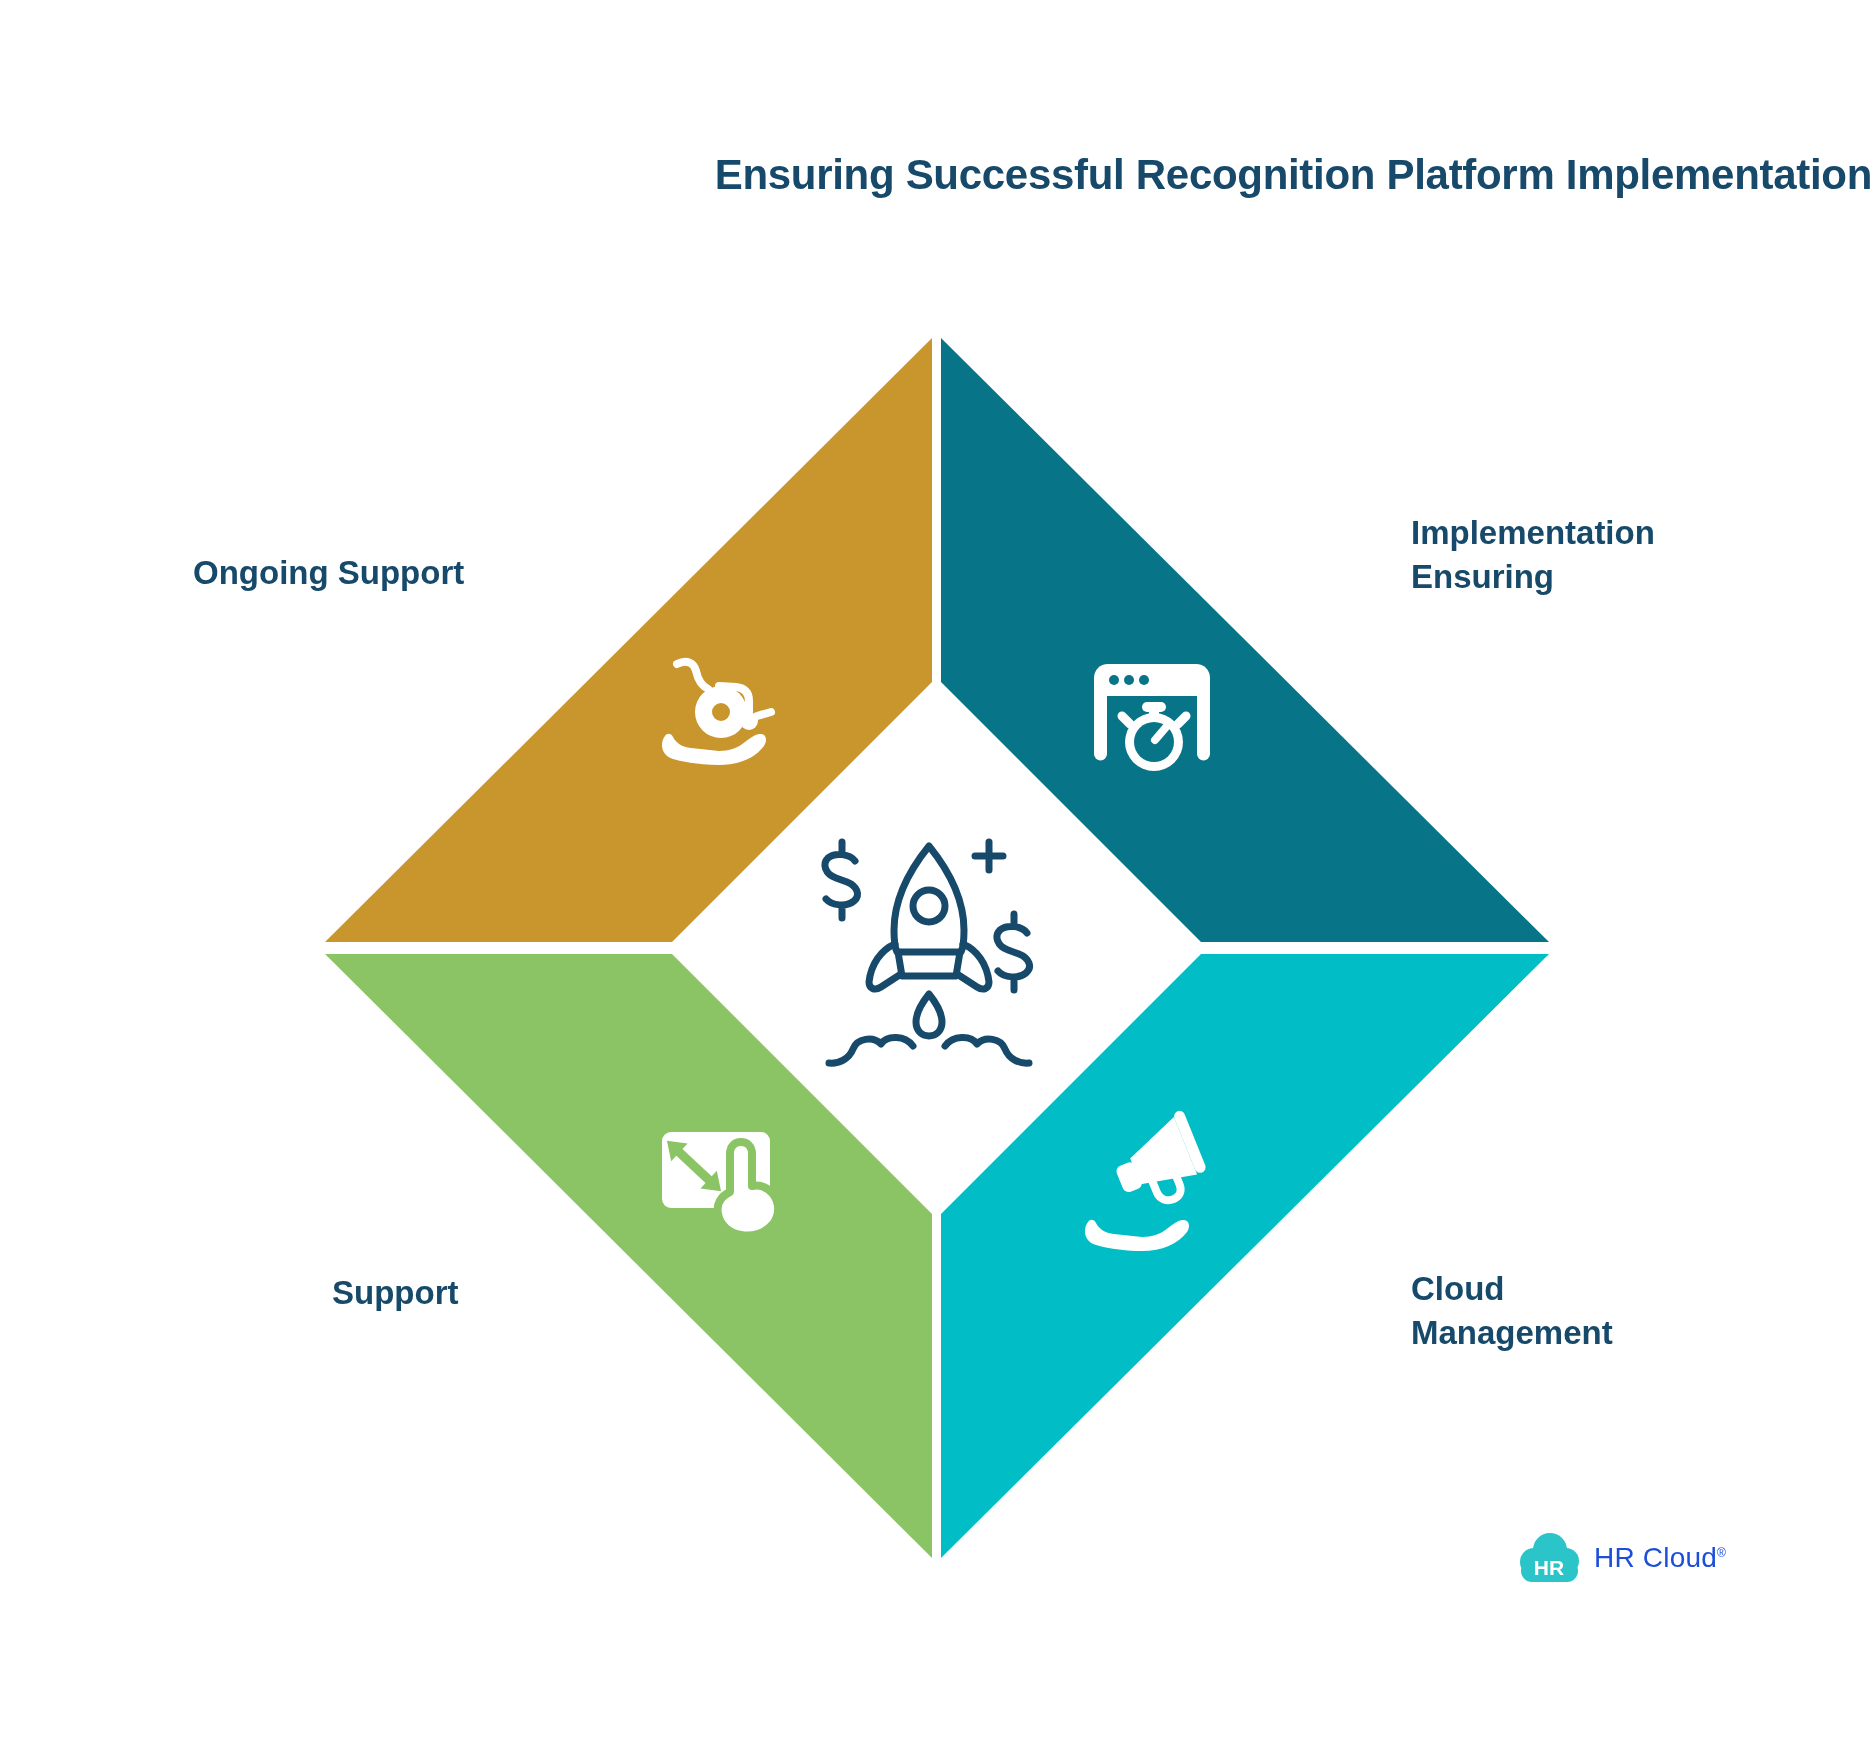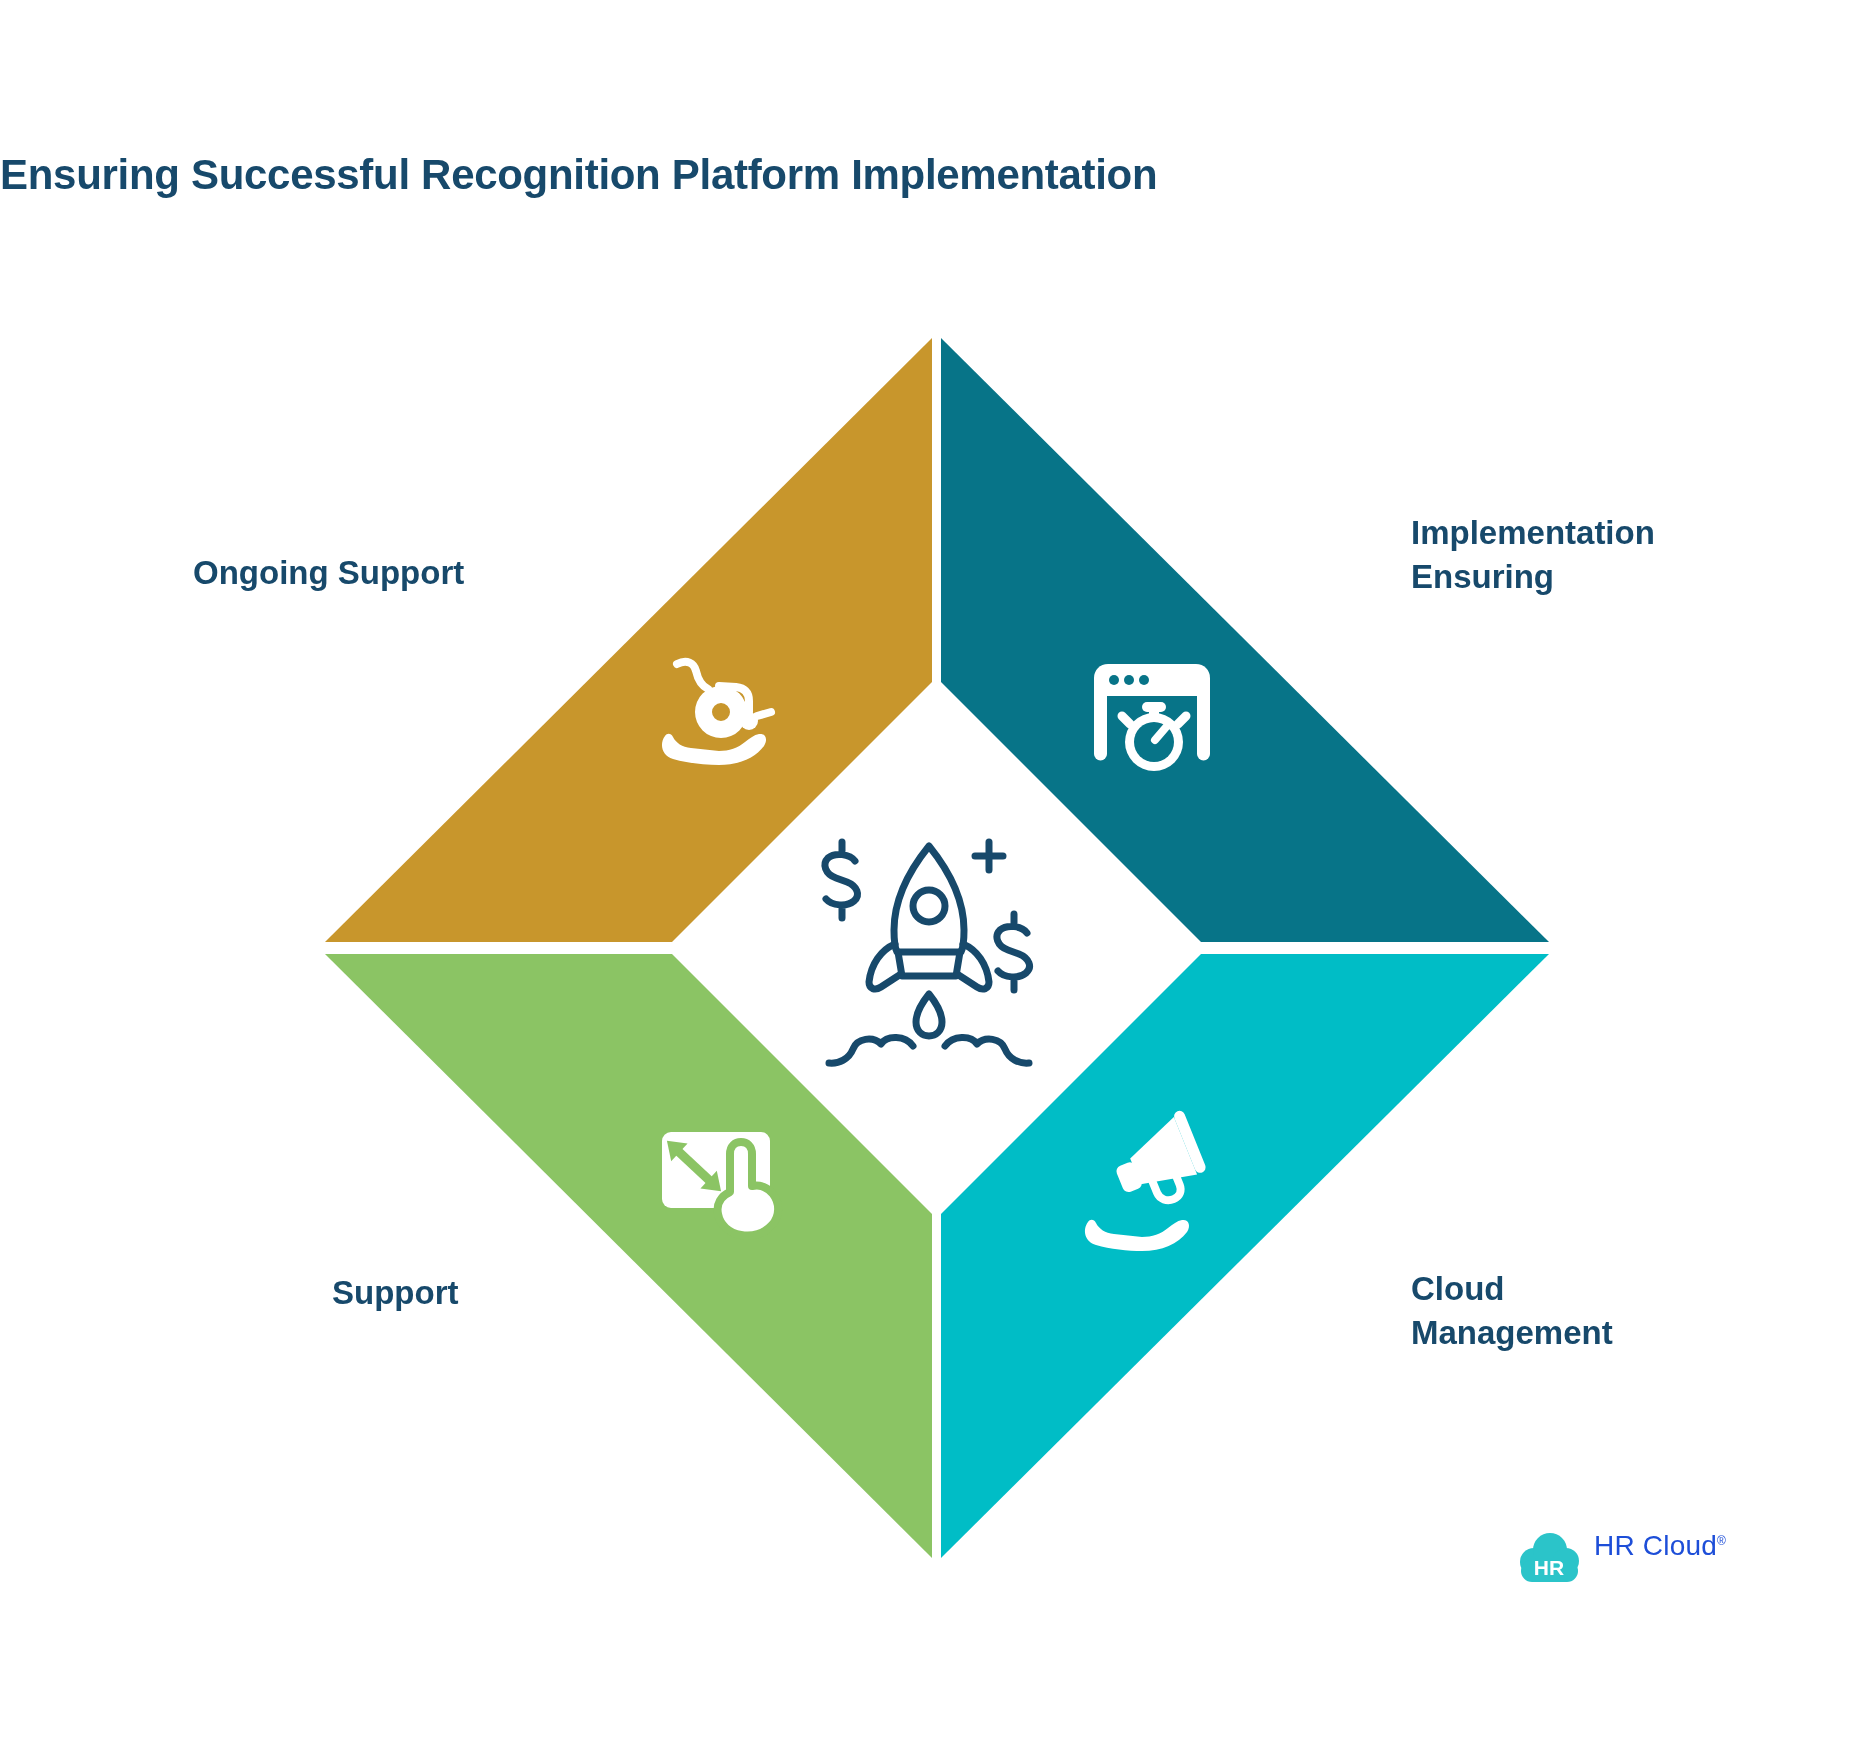--- a/index.html
+++ b/index.html
@@ -14,41 +14,42 @@
     width: 1872px; height: 1752px;
   }
   .diagram-svg {
     position: absolute;
     left: 0; top: 0;
   }
   .page-title {
     position: absolute;
     left: 0; right: 0; top: 151px;
     margin: 0;
-    text-align: left;
+    text-align: right;
     font-size: 42px;
     font-weight: 700;
     letter-spacing: -0.3px;
     color: #17496B;
   }
   .quad-label {
     position: absolute;
     font-size: 33px;
     font-weight: 700;
     line-height: 1.32;
     color: #17496B;
   }
   .label-ongoing-support   { left: 193px;  top: 551px;  }
   .label-impl-timeline     { left: 1411px; top: 511px;  width: 280px; }
   .label-training          { left: 332px;  top: 1271px; }
   .label-change-mgmt       { left: 1411px; top: 1267px; width: 280px; }
   .logo {
     position: absolute;
     left: 1516px; top: 1530px;
     display: flex;
+    align-items: center;
     gap: 12px;
   }
   .logo-text {
     font-size: 28px;
     font-weight: 400;
     color: #1d4ed8;
     letter-spacing: 0.2px;
     white-space: nowrap;
   }
   .logo-text sup {

